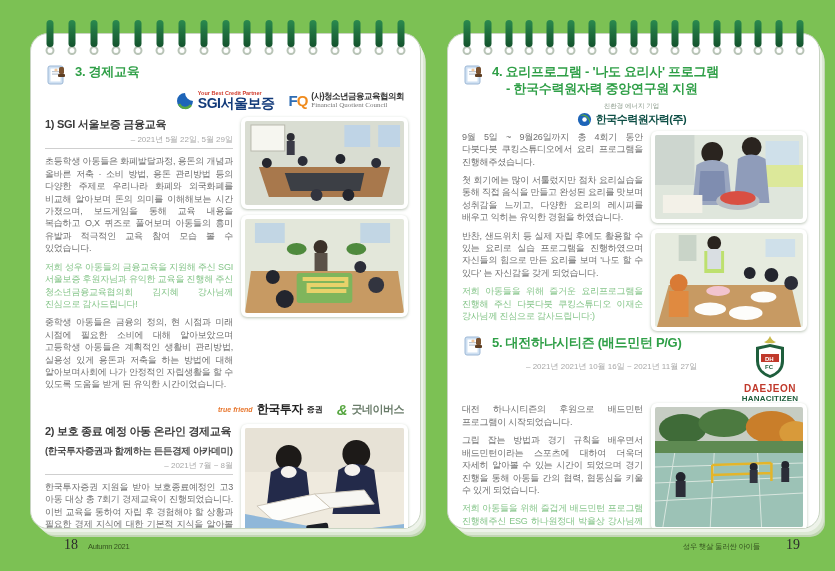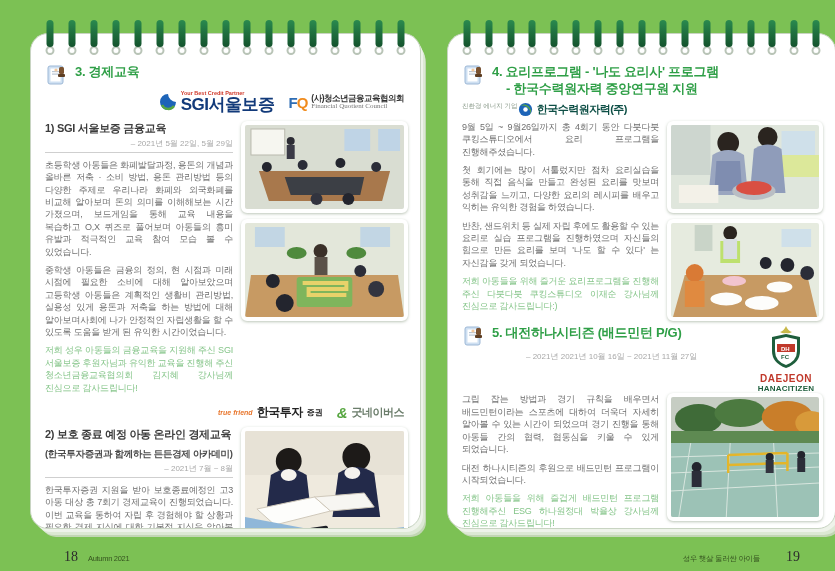--- a/index.html
+++ b/index.html
@@ -11,21 +11,21 @@
   }
   .stage{position:relative;width:835px;height:440px;}
 
   
   .page{
     position:absolute;top:33px;height:494px;background:#ffffff;
     border-radius:18px;border:1px solid #c8d4c2;
     box-shadow:3px 4px 0 -1px #eef3ea, 6px 8px 0 -2px #dce8d4, 8px 11px 0 -3px #c2d6b4;
   }
   .page.left{left:30px;width:389px;}
-  .page.right{left:447px;width:371px;padding-left:16px;}
+  .page.right{left:447px;width:371px;}
   .content{position:absolute;inset:0;padding:30px 12px 10px 14px;overflow:hidden;}
 
   
   .rings{position:absolute;top:-14px;left:14px;right:14px;height:38px;
          display:flex;justify-content:space-between;z-index:3;}
   .ring{position:relative;width:10px;height:38px;}
   .ring i{position:absolute;left:50%;top:0;transform:translateX(-50%);
           width:7px;height:27px;border-radius:4px;
           background:linear-gradient(#2a8a4e,#14532d);}
   .ring b{position:absolute;left:50%;bottom:3px;transform:translateX(-50%);
@@ -52,45 +52,45 @@
   .photo{background:#fff;border:4px solid #fff;border-radius:6px;
          box-shadow:0 1px 3px rgba(60,90,50,.35);overflow:hidden;}
   .photo svg{display:block;width:100%;height:100%;}
 
   
   .logo-row{display:flex;justify-content:flex-end;align-items:center;gap:14px;
             margin:2px 4px 6px 0;}
   .logo{display:flex;align-items:center;gap:4px;}
   .logo-stack{display:flex;flex-direction:column;line-height:1.1;}
   .sgi-tag{font-size:5.5px;color:#d03a2b;font-weight:bold;}
-  .sgi-name{font-size:17px;font-weight:bold;color:#123a7a;letter-spacing:-0.5px;}
+  .sgi-name{font-size:14px;font-weight:bold;color:#123a7a;letter-spacing:-0.5px;}
   .fq-mark{font-size:15px;font-weight:bold;letter-spacing:-1px;}
   .fq-mark .f{color:#2e6db4;} .fq-mark .q{color:#f08b1d;}
   .fq-name{font-size:8.5px;font-weight:bold;color:#333;letter-spacing:-0.5px;}
   .fq-sub{font-size:7px;color:#777;font-family:"Liberation Serif","DejaVu Serif",serif;}
   .kis-tag{font-size:7px;color:#e8762d;font-style:italic;font-weight:bold;}
   .kis-name{font-size:12px;font-weight:bold;color:#222;letter-spacing:-0.5px;text-align:right;}
   .kis-suffix{font-size:8px;font-weight:bold;color:#222;}
   .gn-amp{font-size:15px;color:#58a742;font-weight:bold;font-style:italic;}
   .gn-name{font-size:11px;color:#6b7d6b;font-weight:bold;letter-spacing:-0.5px;}
   .khnp-tag{font-size:6.5px;color:#8a9a8a;text-align:right;margin-bottom:1px;}
   .khnp-name{font-size:11px;font-weight:bold;color:#0e4f46;letter-spacing:-0.5px;}
-  .logo-col{display:flex;flex-direction:row;align-items:flex-start;margin:0 6px 4px 0;}
+  .logo-col{display:flex;flex-direction:column;align-items:center;margin:0 6px 4px 0;}
 
   
   .crest{display:flex;flex-direction:column;align-items:center;width:74px;flex:none;}
   .crest-words{text-align:center;line-height:1.15;margin-top:2px;}
   .crest-l1{font-size:10px;font-weight:bold;color:#c0392b;letter-spacing:0.5px;}
   .crest-l2{font-size:8px;font-weight:bold;color:#1e5e3c;letter-spacing:0.2px;}
 
   .sec5-head{display:flex;justify-content:space-between;align-items:flex-start;}
   .sec5-date{font-size:8px;color:#a8a8a8;margin:0 0 6px 64px;}
 
   
-  .footer{position:absolute;color:#234b1e;margin-top:12px;}
+  .footer{position:absolute;color:#234b1e;}
   .pn{font-family:"Liberation Serif","DejaVu Serif",serif;font-size:14px;color:#2c2c2c;}
   .foot-label{font-size:7.5px;color:#35531f;letter-spacing:-0.3px;}
   .footer-left{left:64px;top:537px;display:flex;align-items:baseline;gap:10px;}
   .footer-right{right:35px;top:537px;display:flex;align-items:baseline;gap:26px;}
 </style>
 </head>
 <body>
 
 <div class="stage">
 
@@ -199,22 +199,22 @@
           </div>
         </div>
       </div>
 
       <div class="two-col">
         <div class="text-col">
           <div class="sub-title">1) SGI 서울보증 금융교육</div>
           <div class="date">– 2021년 5월 22일, 5월 29일</div>
           <hr class="rule">
           <p class="body">초등학생 아동들은 화폐발달과정, 용돈의 개념과 올바른 저축 · 소비 방법, 용돈 관리방법 등의 다양한 주제로 우리나라 화폐와 외국화폐를 비교해 알아보며 돈의 의미를 이해해보는 시간 가졌으며, 보드게임을 통해 교육 내용을 복습하고 O,X 퀴즈로 풀어보며 아동들의 흥미 유발과 적극적인 교육 참여 모습 볼 수 있었습니다.</p>
+          <p class="body thanks">저희 성우 아동들의 금융교육을 지원해 주신 SGI 서울보증 후원자님과 유익한 교육을 진행해 주신 청소년금융교육협의회 김지혜 강사님께 진심으로 감사드립니다!</p>
           <p class="body">중학생 아동들은 금융의 정의, 현 시점과 미래 시점에 필요한 소비에 대해 알아보았으며 고등학생 아동들은 계획적인 생활비 관리방법, 실용성 있게 용돈과 저축을 하는 방법에 대해 알아보며사회에 나가 안정적인 자립생활을 할 수 있도록 도움을 받게 된 유익한 시간이었습니다.</p>
-          <p class="body thanks">저희 성우 아동들의 금융교육을 지원해 주신 SGI 서울보증 후원자님과 유익한 교육을 진행해 주신 청소년금융교육협의회 김지혜 강사님께 진심으로 감사드립니다!</p>
         </div>
         <div class="photo-col">
           <div class="photo" style="height:84px">
             <svg viewBox="0 0 160 84" preserveAspectRatio="none">
               <rect width="160" height="84" fill="#d9ddd2"></rect>
               <rect x="100" y="4" width="26" height="22" fill="#bfd4e6"></rect>
                 <rect x="134" y="4" width="22" height="22" fill="#bfd4e6"></rect>
               <rect x="6" y="4" width="34" height="26" fill="#f6f6f0" stroke="#b9b9ad"></rect>
               <circle cx="46" cy="16" r="4" fill="#2c2c34"></circle>
                 <rect x="42" y="20" width="8" height="14" fill="#3a3a46"></rect>
@@ -468,22 +468,22 @@
           </svg>
           <div class="crest-words">
             <div class="crest-l1">DAEJEON</div>
             <div class="crest-l2">HANACITIZEN</div>
           </div>
         </div>
       </div>
 
       <div class="two-col">
         <div class="text-col">
+          <p class="body">대전 하나시티즌의 후원으로 배드민턴 프로그램이 시작되었습니다.</p>
           <p class="body">그립 잡는 방법과 경기 규칙을 배우면서 배드민턴이라는 스포츠에 대하여 더욱더 자세히 알아볼 수 있는 시간이 되었으며 경기 진행을 통해 아동들 간의 협력, 협동심을 키울 수 있게 되었습니다.</p>
-          <p class="body">대전 하나시티즌의 후원으로 배드민턴 프로그램이 시작되었습니다.</p>
           <p class="body thanks">저희 아동들을 위해 즐겁게 배드민턴 프로그램 진행해주신 ESG 하나원정대 박율상 강사님께 진심으로 감사드립니다!</p>
         </div>
         <div class="photo-col">
           <div class="photo" style="height:120px">
             <svg viewBox="0 0 150 120" preserveAspectRatio="none">
               <rect width="150" height="120" fill="#c6cdc3"></rect>
               <ellipse cx="28" cy="22" rx="24" ry="15" fill="#3f6b38"></ellipse>
               <ellipse cx="70" cy="16" rx="26" ry="14" fill="#4c7a40"></ellipse>
               <ellipse cx="118" cy="20" rx="26" ry="16" fill="#c97e2a"></ellipse>
               <ellipse cx="142" cy="26" rx="16" ry="12" fill="#d89a3a"></ellipse>

